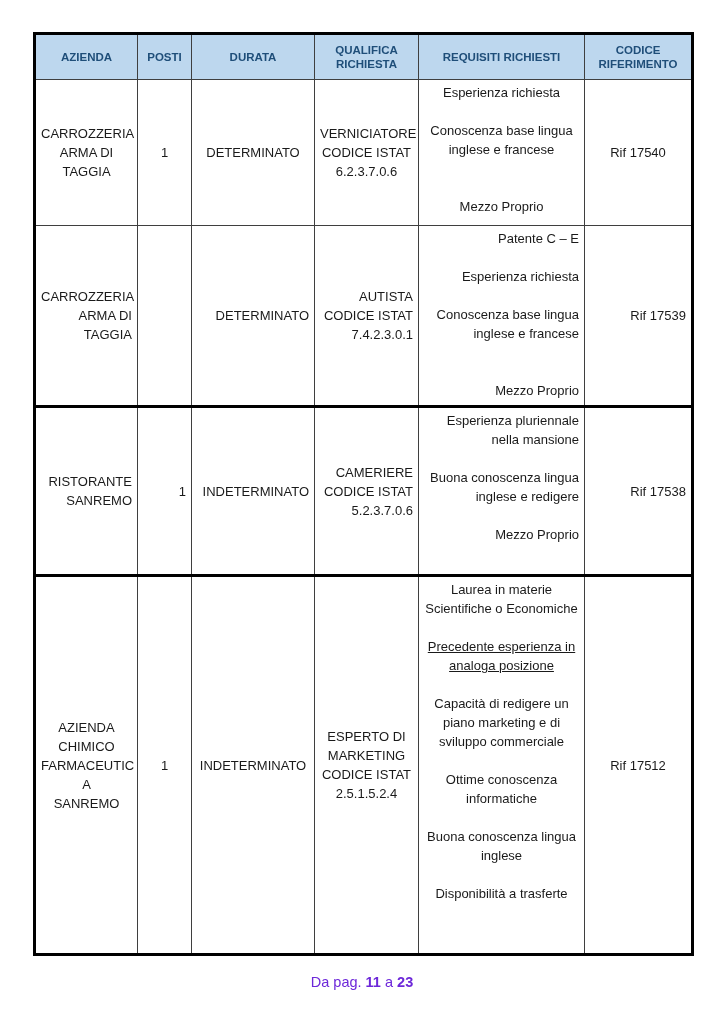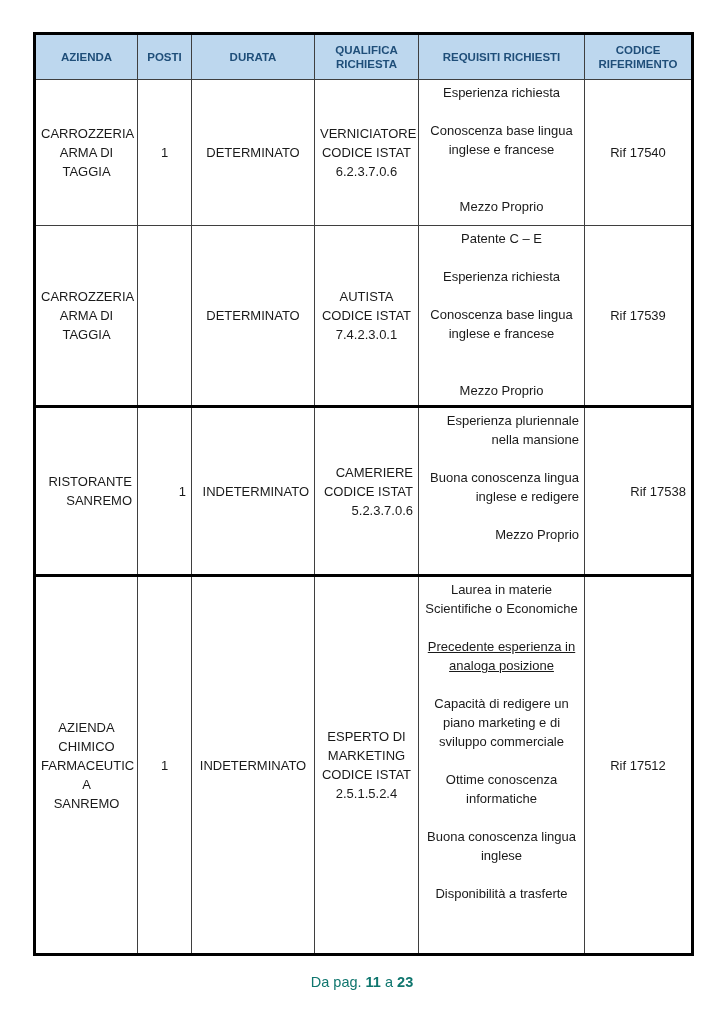--- a/index.html
+++ b/index.html
@@ -51,34 +51,34 @@
   }
   td.preline { white-space: pre-line; }
   td.requisiti {
     vertical-align: top;
     padding-top: 3px;
   }
   .para { min-height: 19px; }
   .para.underline { text-decoration: underline; }
 
   tr.r1 td { height: 140px; }
-  tr.r2 td { height: 174px; }
+  tr.r2 td { height: 174px; text-align: right; }
   tr.r3 td { height: 161px; text-align: right; }
   tr.r4 td { height: 371px; }
 
   tr.group-end td { border-bottom: 3px solid #000; }
 
   .footer {
     position: absolute;
     left: 0;
     top: 974px;
     width: 100%;
     text-align: center;
     font-size: 14.5px;
-    color: #0f766e;
+    color: #6d28d9;
   }
 </style>
 </head>
 <body>
 
 <div class="page">
 
   <table class="jobs">
     <colgroup>
       <col class="c-azienda">

